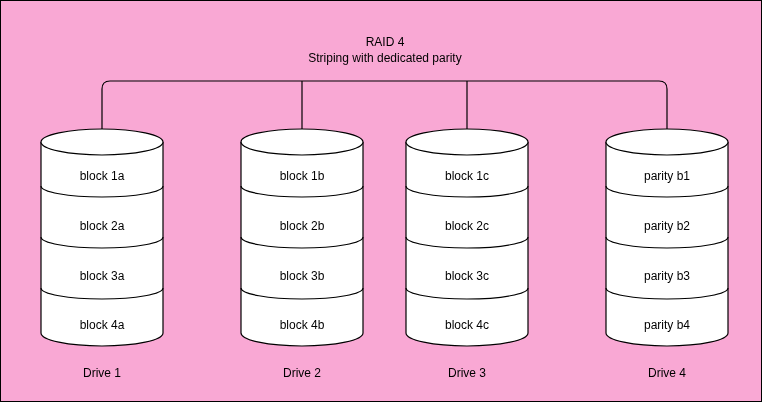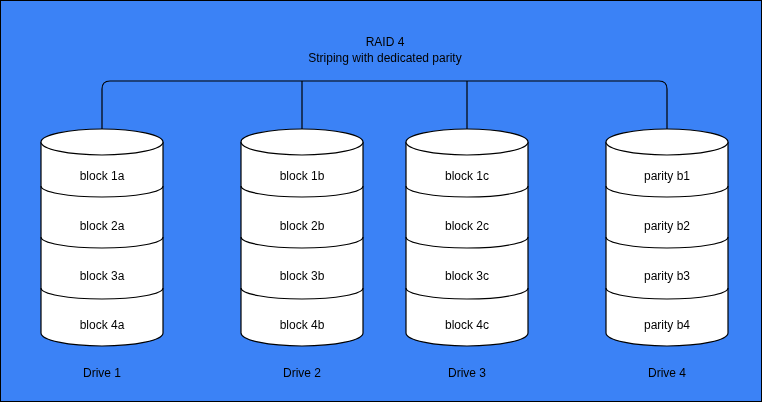--- a/index.html
+++ b/index.html
@@ -7,21 +7,21 @@
     padding: 0;
     background: #ffffff;
     font-family: "Liberation Sans", sans-serif;
   }
   .canvas {
     position: relative;
     width: 762px;
     height: 402px;
     box-sizing: border-box;
     border: 1px solid #000000;
-    background: #3b82f6;
+    background: #f9a8d4;
   }
   svg { display: block; }
   .shape {
     fill: none;
     stroke: #000000;
     stroke-width: 1.2;
   }
   .shape-filled {
     fill: #ffffff;
     stroke: #000000;

